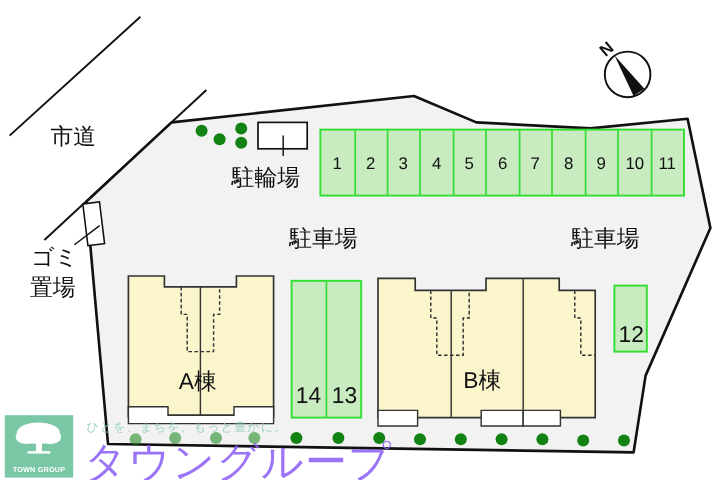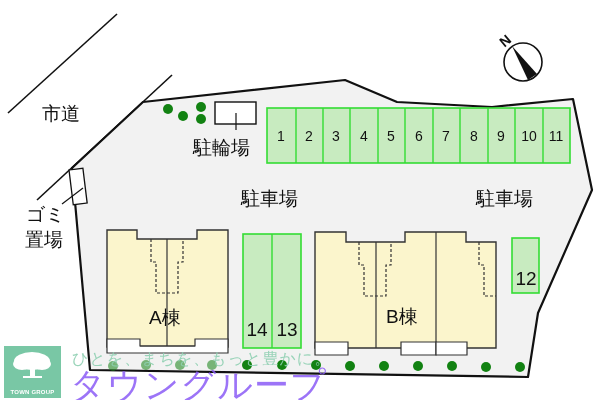--- a/index.html
+++ b/index.html
@@ -7,21 +7,21 @@
            font-family: "DejaVu Sans", sans-serif; }
     #map { position: absolute; left: 0; top: 0; width: 600px; height: 400px; }
     .lbl { font-family: "DejaVu Sans", sans-serif; fill: #111; }
     .num { font-family: "Liberation Sans", sans-serif; fill: #111; }
     .big { font-family: "Liberation Sans", sans-serif; fill: #111; }
     .logo-box { position: absolute; left: 4px; top: 346px; width: 57px; height: 52px;
                 background: #79c7a5; }
     .logo-caption { position: absolute; left: 0; right: 0; bottom: 3px; text-align: center;
                     font-family: "Liberation Sans", sans-serif; font-size: 6px; color: #fff;
                     font-weight: bold; letter-spacing: 0.2px; }
-    .tagline { position: absolute; left: 72px; top: 349px; font-size: 16px; color: #8fd0b2;
+    .tagline { position: absolute; left: 72px; top: 349px; font-size: 10px; color: #8fd0b2;
                font-family: "DejaVu Sans", sans-serif; opacity: 0.9; letter-spacing: 1px; }
     .brand { position: absolute; left: 70px; top: 362px; font-size: 35px; color: #8b5cf6;
              font-family: Liberation Sans, sans-serif; opacity: 0.85; letter-spacing: 1px; }
   </style>
 </head>
 <body>
 
 <svg id="map" viewBox="0 0 600 400" xmlns="http://www.w3.org/2000/svg">
 
   <line x1="8" y1="113" x2="117" y2="14" stroke="#111" stroke-width="1.6"></line>

